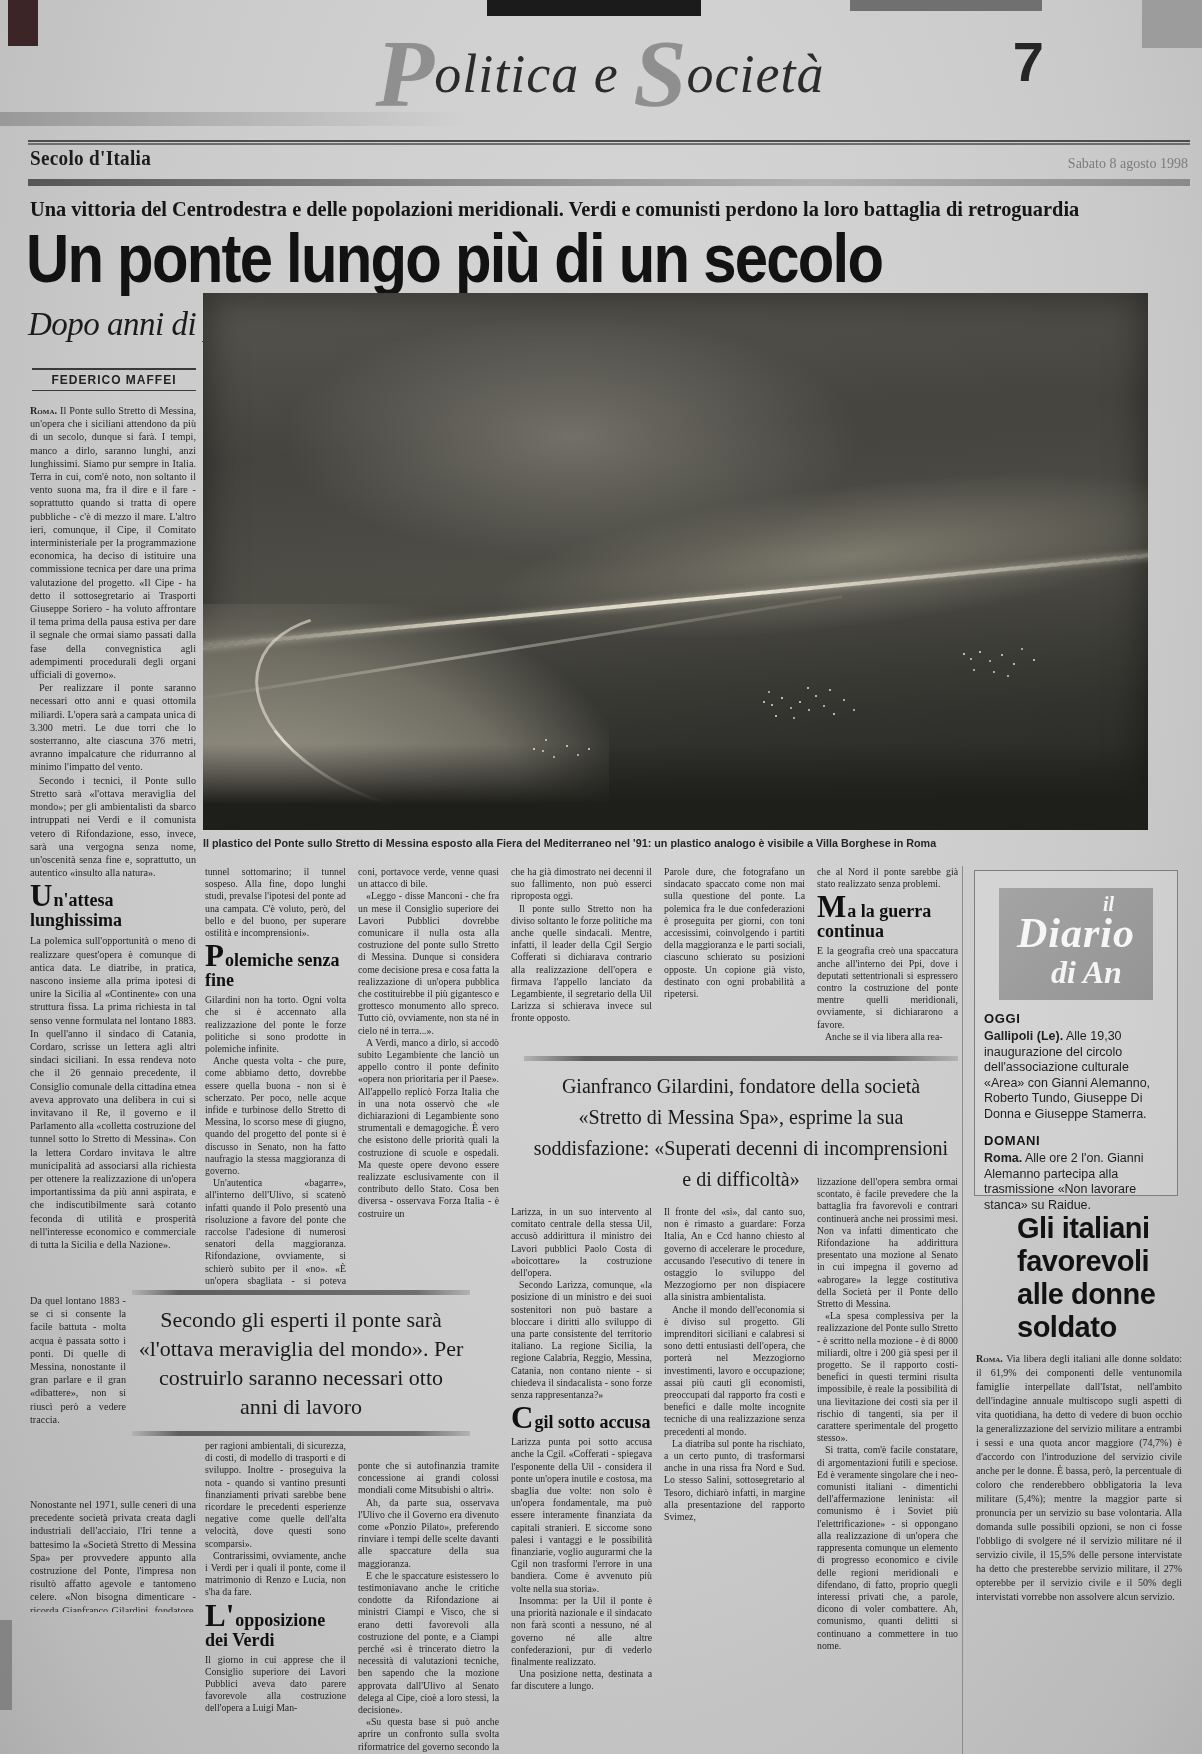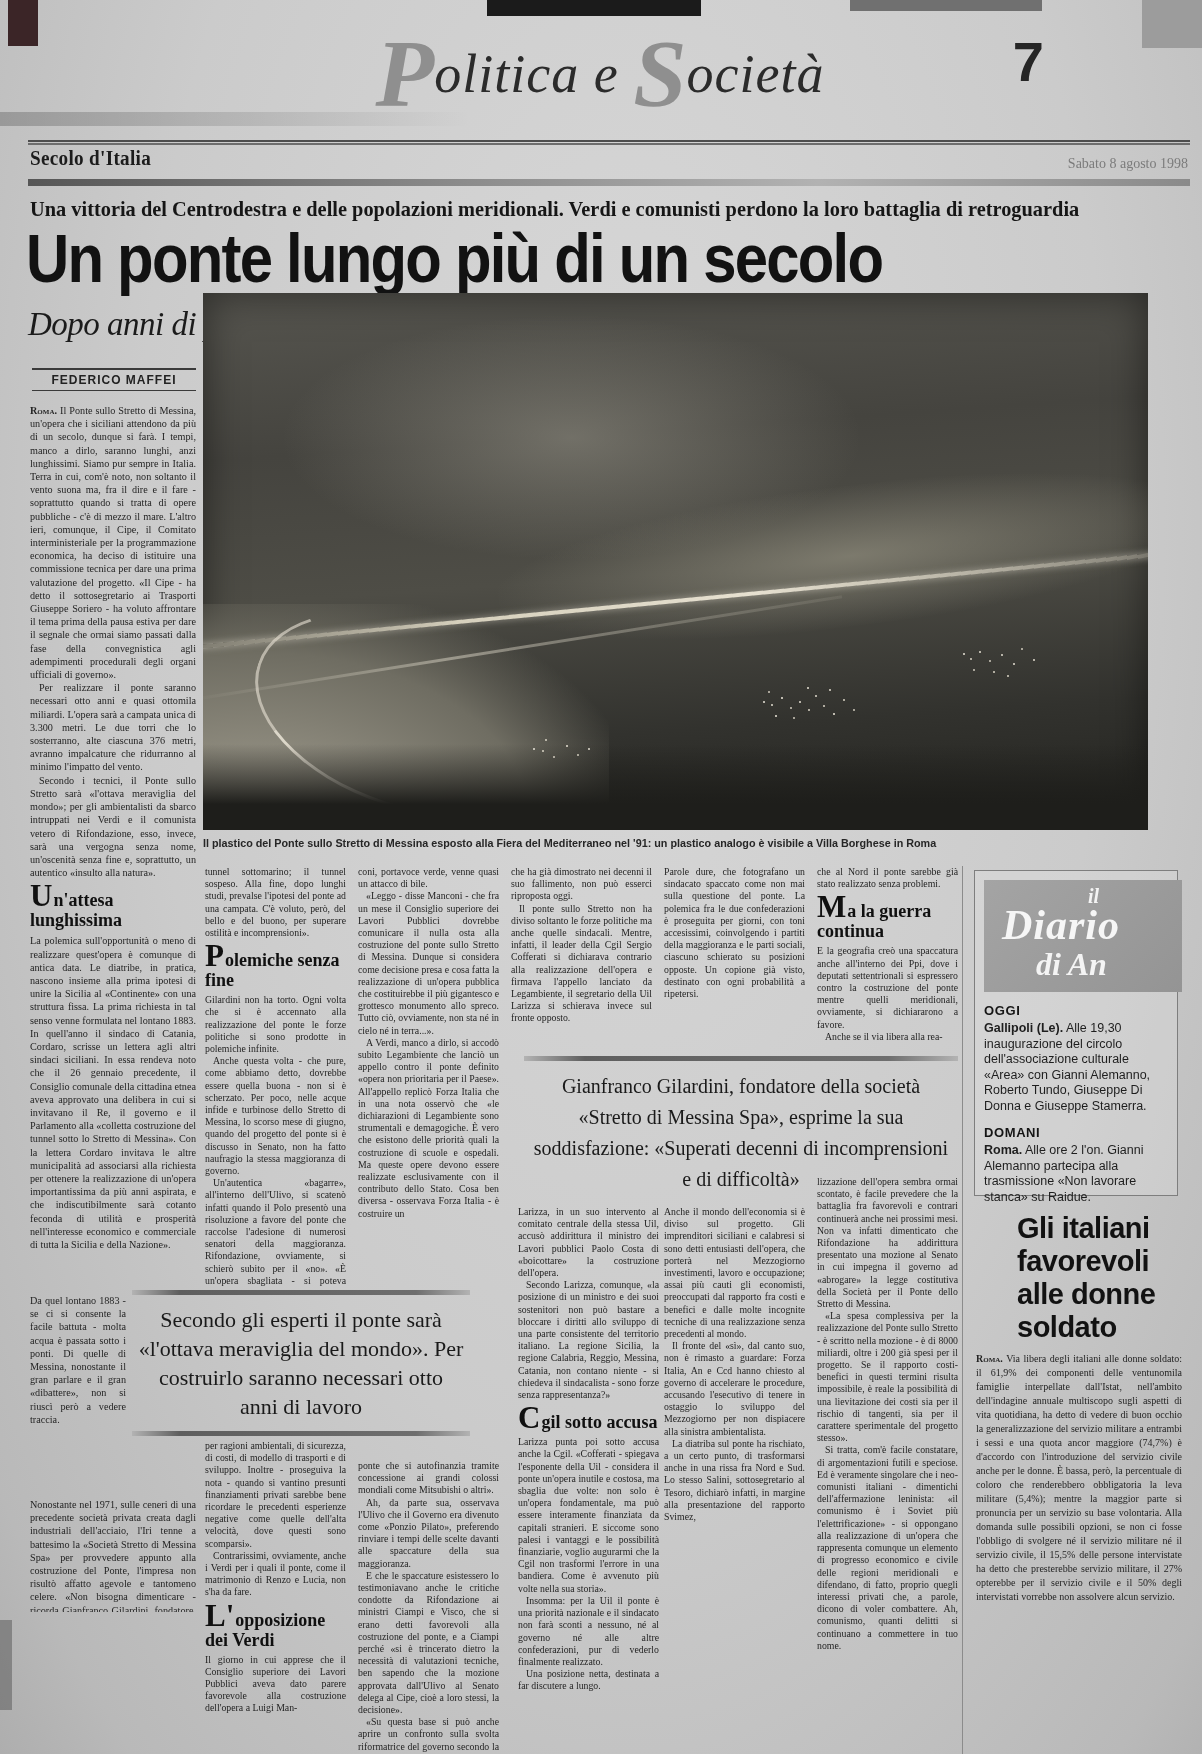--- a/index.html
+++ b/index.html
@@ -71,42 +71,42 @@
   .qrule{height:5px;background:linear-gradient(90deg,#b3b3b3,#5e5e5e 14%,#6e6e6e 84%,#b3b3b3);}
   .qtext{text-align:center;color:#1a1a1a;padding:10px 6px;font-family:"Liberation Serif",serif;}
   #quote1{left:132px;top:1290px;width:338px;height:162px;overflow:hidden;}
   #quote1 .qtext{font-size:22px;line-height:29px;}
   #quote2{left:524px;top:1056px;width:434px;height:142px;overflow:hidden;}
   #quote2 .qtext{font-size:20px;line-height:31px;}
 
   
   #side-rule{left:962px;top:866px;width:1px;height:888px;background:#8b8b8b;}
   #diario{left:974px;top:870px;width:204px;height:326px;border:1px solid #7e7e7e;background:rgba(235,235,235,.25);box-sizing:border-box;padding:9px;}
-  #diario-logo{position:relative;width:198px;height:112px;background:linear-gradient(135deg,#a4a4a4,#949494);margin:0 auto;}
+  #diario-logo{position:relative;width:154px;height:112px;background:linear-gradient(135deg,#a4a4a4,#949494);margin:8px auto;}
   #diario-logo .d-il{position:absolute;left:104px;top:6px;font:italic bold 20px/1 "Liberation Serif",serif;color:#f4f4f4;}
   #diario-logo .d-name{position:absolute;left:18px;top:24px;font:italic bold 42px/1 "Liberation Serif",serif;color:#f6f6f6;letter-spacing:1px;}
   #diario-logo .d-di{position:absolute;left:52px;top:68px;font:italic bold 32px/1 "Liberation Serif",serif;color:#f4f4f4;}
   .d-label{font:bold 13px/1 "Liberation Sans",sans-serif;color:#151515;letter-spacing:.6px;margin:12px 0 4px;}
   .d-entry{font:12.5px/15.5px "Liberation Sans",sans-serif;color:#1e1e1e;}
   .d-entry .lead2{font-weight:bold;}
   #side-headline{left:976px;top:1212px;width:172px;font:bold 29px/33px "Liberation Sans",sans-serif;color:#121212;letter-spacing:-.5px;margin-left:41px;}
   #side-article{left:976px;top:1352px;width:206px;height:400px;overflow:hidden;font-size:10px;line-height:14px;color:#242424;text-align:justify;}
 
   
   #L1{left:30px;top:404px;width:166px;height:884px;}
   #L2{left:30px;top:1294px;width:96px;height:196px;}
   #L3{left:30px;top:1498px;width:166px;height:114px;}
   #c1a{left:205px;top:866px;height:420px;}
   #c2a{left:358px;top:866px;height:420px;}
   #c3a{left:511px;top:866px;height:186px;}
   #c4a{left:664px;top:866px;height:186px;}
   #c5a{left:817px;top:866px;height:186px;}
   #c1b{left:205px;top:1440px;height:294px;}
   #c2b{left:358px;top:1460px;height:294px;}
-  #c3b{left:511px;top:1206px;height:548px;margin-left:7px;}
+  #c3b{left:511px;top:1206px;height:548px;}
   #c4b{left:664px;top:1206px;height:548px;}
   #c5b{left:817px;top:1176px;height:548px;}
 </style>
 </head>
 <body>
 
 <div id="page">
 
   <div class="abs" id="sq-tl"></div>
   <div class="abs" id="bar-t1"></div>
@@ -206,22 +206,22 @@
   </div>
   <div class="abs colseg" id="c3b">
     <p>Larizza, in un suo intervento al comitato centrale della stessa Uil, accusò addirittura il ministro dei Lavori pubblici Paolo Costa di «boicottare» la costruzione dell'opera.</p>
     <p>Secondo Larizza, comunque, «la posizione di un ministro e dei suoi sostenitori non può bastare a bloccare i diritti allo sviluppo di una parte consistente del territorio italiano. La regione Sicilia, la regione Calabria, Reggio, Messina, Catania, non contano niente - si chiedeva il sindacalista - sono forze senza rappresentanza?»</p>
     <div class="sechead"><span class="ini">C</span><span>gil sotto accusa</span></div>
     <p>Larizza punta poi sotto accusa anche la Cgil. «Cofferati - spiegava l'esponente della Uil - considera il ponte un'opera inutile e costosa, ma sbaglia due volte: non solo è un'opera fondamentale, ma può essere interamente finanziata da capitali stranieri. E siccome sono palesi i vantaggi e le possibilità finanziarie, voglio augurarmi che la Cgil non trasformi l'errore in una bandiera. Come è avvenuto più volte nella sua storia».</p>
     <p>Insomma: per la Uil il ponte è una priorità nazionale e il sindacato non farà sconti a nessuno, né al governo né alle altre confederazioni, pur di vederlo finalmente realizzato.</p>
     <p>Una posizione netta, destinata a far discutere a lungo.</p>
   </div>
   <div class="abs colseg" id="c4b">
+    <p>Il fronte del «sì», dal canto suo, non è rimasto a guardare: Forza Italia, An e Ccd hanno chiesto al governo di accelerare le procedure, accusando l'esecutivo di tenere in ostaggio lo sviluppo del Mezzogiorno per non dispiacere alla sinistra ambientalista.</p>
     <p>Anche il mondo dell'economia si è diviso sul progetto. Gli imprenditori siciliani e calabresi si sono detti entusiasti dell'opera, che porterà nel Mezzogiorno investimenti, lavoro e occupazione; assai più cauti gli economisti, preoccupati dal rapporto fra costi e benefici e dalle molte incognite tecniche di una realizzazione senza precedenti al mondo.</p>
-    <p>Il fronte del «sì», dal canto suo, non è rimasto a guardare: Forza Italia, An e Ccd hanno chiesto al governo di accelerare le procedure, accusando l'esecutivo di tenere in ostaggio lo sviluppo del Mezzogiorno per non dispiacere alla sinistra ambientalista.</p>
     <p>La diatriba sul ponte ha rischiato, a un certo punto, di trasformarsi anche in una rissa fra Nord e Sud. Lo stesso Salini, sottosegretario al Tesoro, dichiarò infatti, in margine alla presentazione del rapporto Svimez,</p>
   </div>
   <div class="abs colseg" id="c5b">
     <p>lizzazione dell'opera sembra ormai scontato, è facile prevedere che la battaglia fra favorevoli e contrari continuerà anche nei prossimi mesi. Non va infatti dimenticato che Rifondazione ha addirittura presentato una mozione al Senato in cui impegna il governo ad «abrogare» la legge costitutiva della Società per il Ponte dello Stretto di Messina.</p>
     <p>«La spesa complessiva per la realizzazione del Ponte sullo Stretto - è scritto nella mozione - è di 8000 miliardi, oltre i 200 già spesi per il progetto. Se il rapporto costi-benefici in questi termini risulta impossibile, è reale la possibilità di una lievitazione dei costi sia per il rischio di tangenti, sia per il carattere sperimentale del progetto stesso».</p>
     <p>Si tratta, com'è facile constatare, di argomentazioni futili e speciose. Ed è veramente singolare che i neo-comunisti italiani - dimentichi dell'affermazione leninista: «il comunismo è i Soviet più l'elettrificazione» - si oppongano alla realizzazione di un'opera che rappresenta comunque un elemento di progresso economico e civile delle regioni meridionali e difendano, di fatto, proprio quegli interessi privati che, a parole, dicono di voler combattere. Ah, comunismo, quanti delitti si continuano a commettere in tuo nome.</p>
   </div>
 
   <div class="abs" id="side-rule"></div>
   <div class="abs" id="diario">

